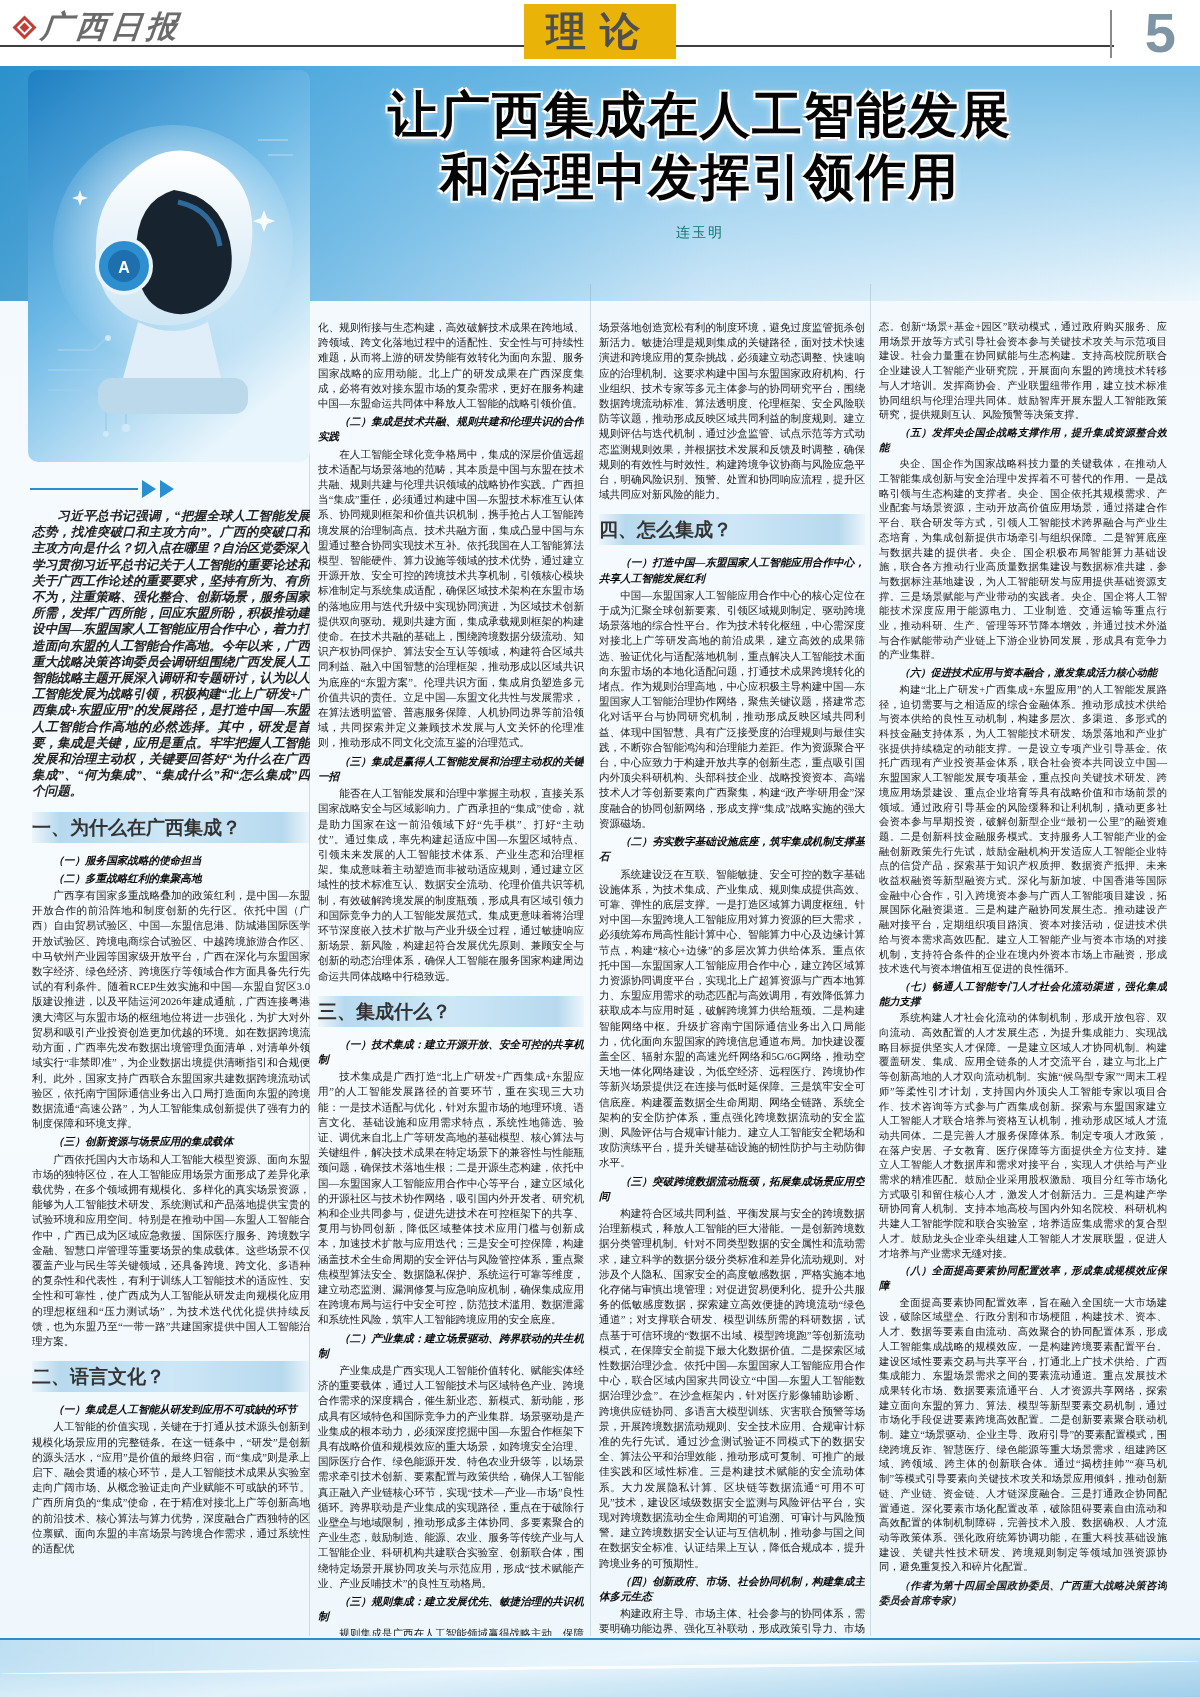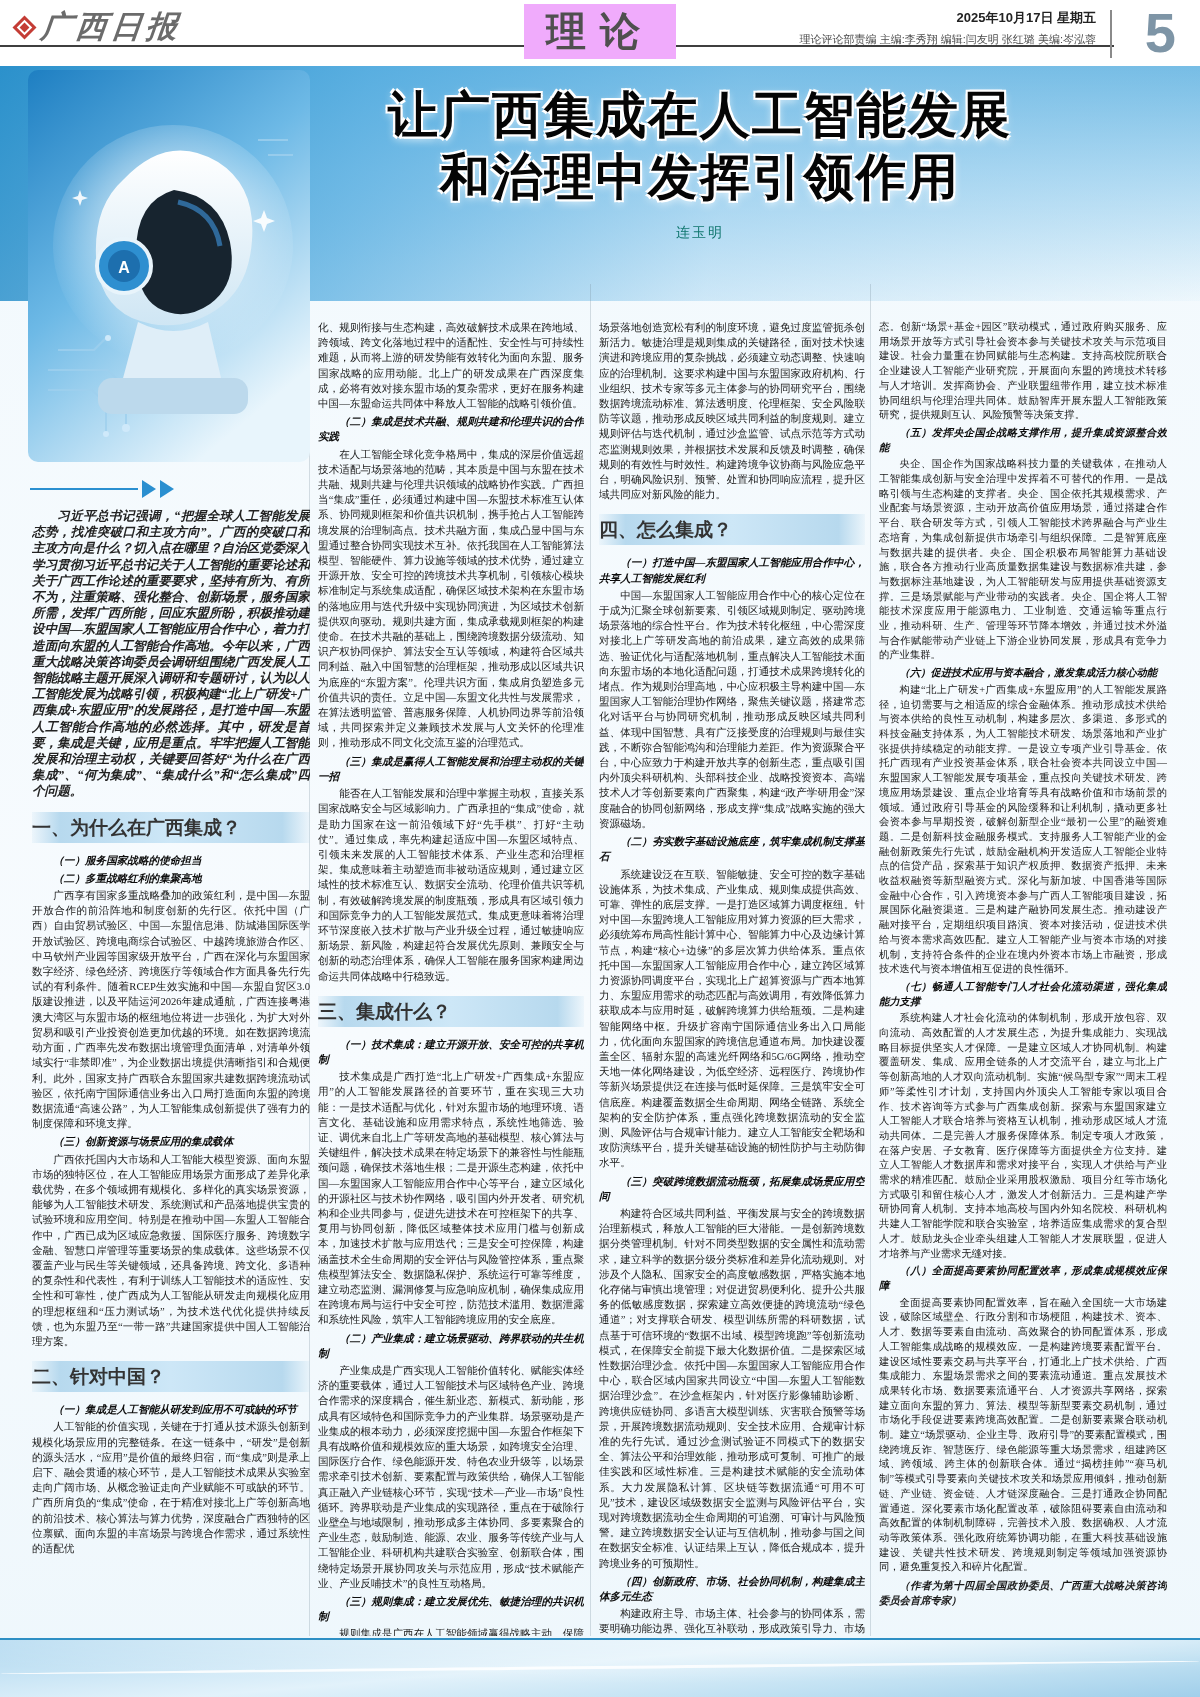--- a/index.html
+++ b/index.html
@@ -6,21 +6,21 @@
   .page{position:relative;width:1200px;height:1697px;margin:0 auto;background:#fff;overflow:hidden;
         font-family:"Liberation Serif","DejaVu Serif",serif;color:#1a1a1a;}
   
   .hdr{position:absolute;left:0;top:0;width:1200px;height:66px;background:#fff;z-index:5;}
   .hdr-rule{position:absolute;left:0;top:45px;width:1114px;height:2px;background:#3f3f3f;}
   .logo{position:absolute;left:16px;top:6px;display:flex;align-items:center;gap:8px;}
   .seal{width:17px;height:17px;background:#c43c35;transform:rotate(45deg);position:relative;}
   .seal:after{content:"";position:absolute;left:3px;top:3px;right:3px;bottom:3px;border:2px solid #fff;}
   .logo-text{font-family:"Liberation Serif",serif;font-weight:bold;font-style:italic;
              font-size:31px;color:#6b6b6b;letter-spacing:4px;transform:skewX(-6deg);}
-  .masthead{position:absolute;left:50%;top:4px;transform:translateX(-50%);background:#f0abfc;
+  .masthead{position:absolute;left:50%;top:4px;transform:translateX(-50%);background:#eab308;
             padding:0 22px;font-family:"Liberation Sans",sans-serif;font-weight:bold;font-size:40px;
             color:#4f4f4f;letter-spacing:14px;z-index:6;}
   .hdr-right{position:absolute;right:104px;top:9px;text-align:right;font-family:"Liberation Sans",sans-serif;}
   .hdr-date{font-size:13px;font-weight:bold;color:#222;}
   .hdr-staff{font-size:11px;color:#4c4c4c;margin-top:5px;}
   .hdr-vbar{position:absolute;right:88px;top:10px;width:2px;height:48px;background:#8a8a8a;}
   .pageno{position:absolute;right:24px;top:0;font-family:"Liberation Sans",sans-serif;
           font-weight:bold;font-size:56px;color:#7e95a6;line-height:66px;}
   
   .content-bg{position:absolute;left:0;top:66px;width:1200px;height:1631px;
@@ -77,24 +77,20 @@
 
 <div class="page">
 
   <div class="hdr">
     <div class="logo">
       <span class="seal"></span>
       <span class="logo-text">广西日报</span>
     </div>
     <div class="hdr-rule"></div>
     <div class="masthead">理论</div>
-    <div class="hdr-right">
-      <div class="hdr-date">2025年10月17日 星期五</div>
-      <div class="hdr-staff">理论评论部责编 主编:李秀翔 编辑:闫友明 张红璐 美编:岑泓蓉</div>
-    </div>
     <div class="hdr-vbar"></div>
     <div class="pageno">5</div>
   </div>
 
   <div class="content-bg"></div>
   <div class="sky"></div>
 
   <div class="robot">
     <svg width="282" height="392" viewBox="0 0 282 392" xmlns="http://www.w3.org/2000/svg">
       <defs>
@@ -164,21 +160,21 @@
   <div class="vline vl3"></div>
 
   <div class="col col-1">
       <div class="blk intro">习近平总书记强调，“把握全球人工智能发展态势，找准突破口和主攻方向”。广西的突破口和主攻方向是什么？切入点在哪里？自治区党委深入学习贯彻习近平总书记关于人工智能的重要论述和关于广西工作论述的重要要求，坚持有所为、有所不为，注重策略、强化整合、创新场景，服务国家所需，发挥广西所能，回应东盟所盼，积极推动建设中国—东盟国家人工智能应用合作中心，着力打造面向东盟的人工智能合作高地。今年以来，广西重大战略决策咨询委员会调研组围绕广西发展人工智能战略主题开展深入调研和专题研讨，认为以人工智能发展为战略引领，积极构建“北上广研发+广西集成+东盟应用”的发展路径，是打造中国—东盟人工智能合作高地的必然选择。其中，研发是首要，集成是关键，应用是重点。牢牢把握人工智能发展和治理主动权，关键要回答好“为什么在广西集成”、“何为集成”、“集成什么”和“怎么集成”四个问题。</div>
       <div class="blk bar">一、为什么在广西集成？</div>
       <div class="blk sub">（一）服务国家战略的使命担当</div>
       <div class="blk sub">（二）多重战略红利的集聚高地</div>
       <div class="blk p">广西享有国家多重战略叠加的政策红利，是中国—东盟开放合作的前沿阵地和制度创新的先行区。依托中国（广西）自由贸易试验区、中国—东盟信息港、防城港国际医学开放试验区、跨境电商综合试验区、中越跨境旅游合作区、中马钦州产业园等国家级开放平台，广西在深化与东盟国家数字经济、绿色经济、跨境医疗等领域合作方面具备先行先试的有利条件。随着RCEP生效实施和中国—东盟自贸区3.0版建设推进，以及平陆运河2026年建成通航，广西连接粤港澳大湾区与东盟市场的枢纽地位将进一步强化，为扩大对外贸易和吸引产业投资创造更加优越的环境。如在数据跨境流动方面，广西率先发布数据出境管理负面清单，对清单外领域实行“非禁即准”，为企业数据出境提供清晰指引和合规便利。此外，国家支持广西联合东盟国家共建数据跨境流动试验区，依托南宁国际通信业务出入口局打造面向东盟的跨境数据流通“高速公路”，为人工智能集成创新提供了强有力的制度保障和环境支撑。</div>
       <div class="blk sub">（三）创新资源与场景应用的集成载体</div>
       <div class="blk p">广西依托国内大市场和人工智能大模型资源、面向东盟市场的独特区位，在人工智能应用场景方面形成了差异化承载优势，在多个领域拥有规模化、多样化的真实场景资源，能够为人工智能技术研发、系统测试和产品落地提供宝贵的试验环境和应用空间。特别是在推动中国—东盟人工智能合作中，广西已成为区域应急救援、国际医疗服务、跨境数字金融、智慧口岸管理等重要场景的集成载体。这些场景不仅覆盖产业与民生等关键领域，还具备跨境、跨文化、多语种的复杂性和代表性，有利于训练人工智能技术的适应性、安全性和可靠性，使广西成为人工智能从研发走向规模化应用的理想枢纽和“压力测试场”，为技术迭代优化提供持续反馈，也为东盟乃至“一带一路”共建国家提供中国人工智能治理方案。</div>
-      <div class="blk bar">二、针对中国？</div>
+      <div class="blk bar">二、语言文化？</div>
       <div class="blk sub">（一）集成是人工智能从研发到应用不可或缺的环节</div>
       <div class="blk p">人工智能的价值实现，关键在于打通从技术源头创新到规模化场景应用的完整链条。在这一链条中，“研发”是创新的源头活水，“应用”是价值的最终归宿，而“集成”则是承上启下、融会贯通的核心环节，是人工智能技术成果从实验室走向广阔市场、从概念验证走向产业赋能不可或缺的环节。广西所肩负的“集成”使命，在于精准对接北上广等创新高地的前沿技术、核心算法与算力优势，深度融合广西独特的区位禀赋、面向东盟的丰富场景与跨境合作需求，通过系统性的适配优</div>
     </div>
   <div class="col col-2">
       <div class="blk pc">化、规则衔接与生态构建，高效破解技术成果在跨地域、跨领域、跨文化落地过程中的适配性、安全性与可持续性难题，从而将上游的研发势能有效转化为面向东盟、服务国家战略的应用动能。北上广的研发成果在广西深度集成，必将有效对接东盟市场的复杂需求，更好在服务构建中国—东盟命运共同体中释放人工智能的战略引领价值。</div>
       <div class="blk sub">（二）集成是技术共融、规则共建和伦理共识的合作实践</div>
       <div class="blk p">在人工智能全球化竞争格局中，集成的深层价值远超技术适配与场景落地的范畴，其本质是中国与东盟在技术共融、规则共建与伦理共识领域的战略协作实践。广西担当“集成”重任，必须通过构建中国—东盟技术标准互认体系、协同规则框架和价值共识机制，携手抢占人工智能跨境发展的治理制高点。技术共融方面，集成凸显中国与东盟通过整合协同实现技术互补。依托我国在人工智能算法模型、智能硬件、算力设施等领域的技术优势，通过建立开源开放、安全可控的跨境技术共享机制，引领核心模块标准制定与系统集成适配，确保区域技术架构在东盟市场的落地应用与迭代升级中实现协同演进，为区域技术创新提供双向驱动。规则共建方面，集成承载规则框架的构建使命。在技术共融的基础上，围绕跨境数据分级流动、知识产权协同保护、算法安全互认等领域，构建符合区域共同利益、融入中国智慧的治理框架，推动形成以区域共识为底座的“东盟方案”。伦理共识方面，集成肩负塑造多元价值共识的责任。立足中国—东盟文化共性与发展需求，在算法透明监管、普惠服务保障、人机协同边界等前沿领域，共同探索并定义兼顾技术发展与人文关怀的伦理准则，推动形成不同文化交流互鉴的治理范式。</div>
       <div class="blk sub">（三）集成是赢得人工智能发展和治理主动权的关键一招</div>
       <div class="blk p">能否在人工智能发展和治理中掌握主动权，直接关系国家战略安全与区域影响力。广西承担的“集成”使命，就是助力国家在这一前沿领域下好“先手棋”、打好“主动仗”。通过集成，率先构建起适应中国—东盟区域特点、引领未来发展的人工智能技术体系、产业生态和治理框架。集成意味着主动塑造而非被动适应规则，通过建立区域性的技术标准互认、数据安全流动、伦理价值共识等机制，有效破解跨境发展的制度瓶颈，形成具有区域引领力和国际竞争力的人工智能发展范式。集成更意味着将治理环节深度嵌入技术扩散与产业升级全过程，通过敏捷响应新场景、新风险，构建起符合发展优先原则、兼顾安全与创新的动态治理体系，确保人工智能在服务国家构建周边命运共同体战略中行稳致远。</div>
       <div class="blk bar">三、集成什么？</div>

